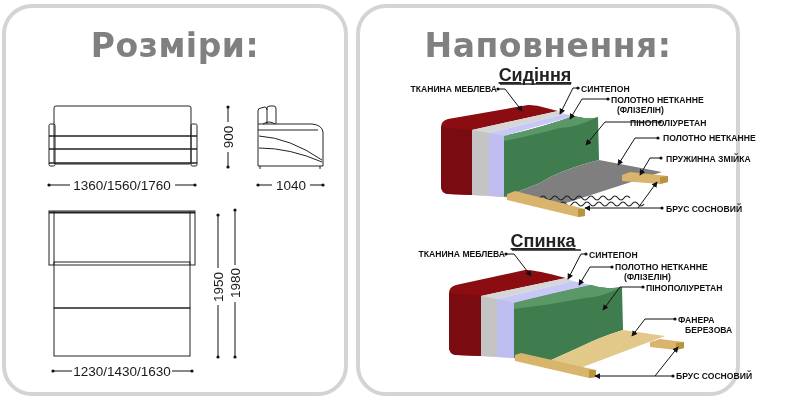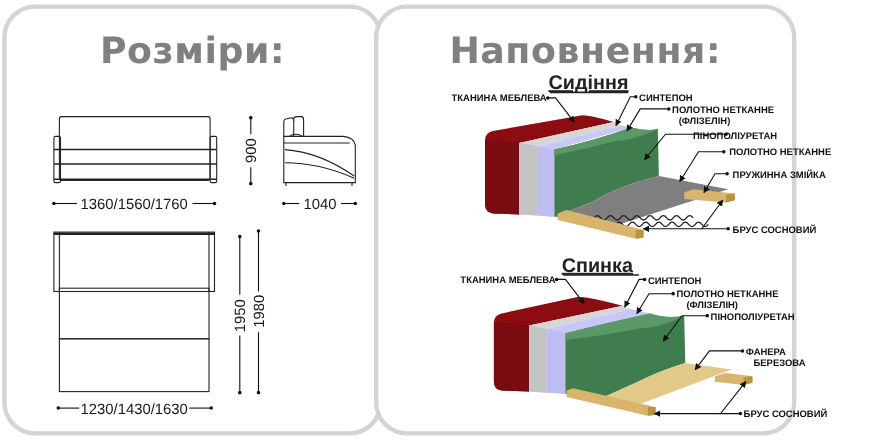--- a/index.html
+++ b/index.html
@@ -5,21 +5,21 @@
   html, body { margin: 0; padding: 0; }
   body {
     width: 800px; height: 400px; background: #ffffff; position: relative; overflow: hidden;
     font-family: "Liberation Sans", sans-serif;
   }
   .panel {
     position: absolute; box-sizing: border-box;
     border: 4px solid #d4d4d4; border-radius: 30px; background: #ffffff;
   }
   #panel-sizes { left: 2px; top: 4px; width: 346px; height: 392px; }
-  #panel-filling { left: 340px; top: 4px; width: 384px; height: 392px; }
+  #panel-filling { left: 356px; top: 4px; width: 384px; height: 392px; }
   .panel-title {
     position: absolute; left: 0; right: 0; text-align: center;
     font-family: "DejaVu Sans", sans-serif; font-weight: bold; color: #808080;
     font-size: 33px; letter-spacing: 0.5px;
   }
   #panel-sizes .panel-title { top: 18px; }
   #panel-filling .panel-title { top: 18px; }
   svg { position: absolute; left: 0; top: 0; }
   .dim { font-family: "Liberation Sans", sans-serif; font-size: 13.5px; fill: #1a1a1a; }
   .lbl { font-family: "Liberation Sans", sans-serif; font-size: 8.6px; font-weight: bold; fill: #111; }

